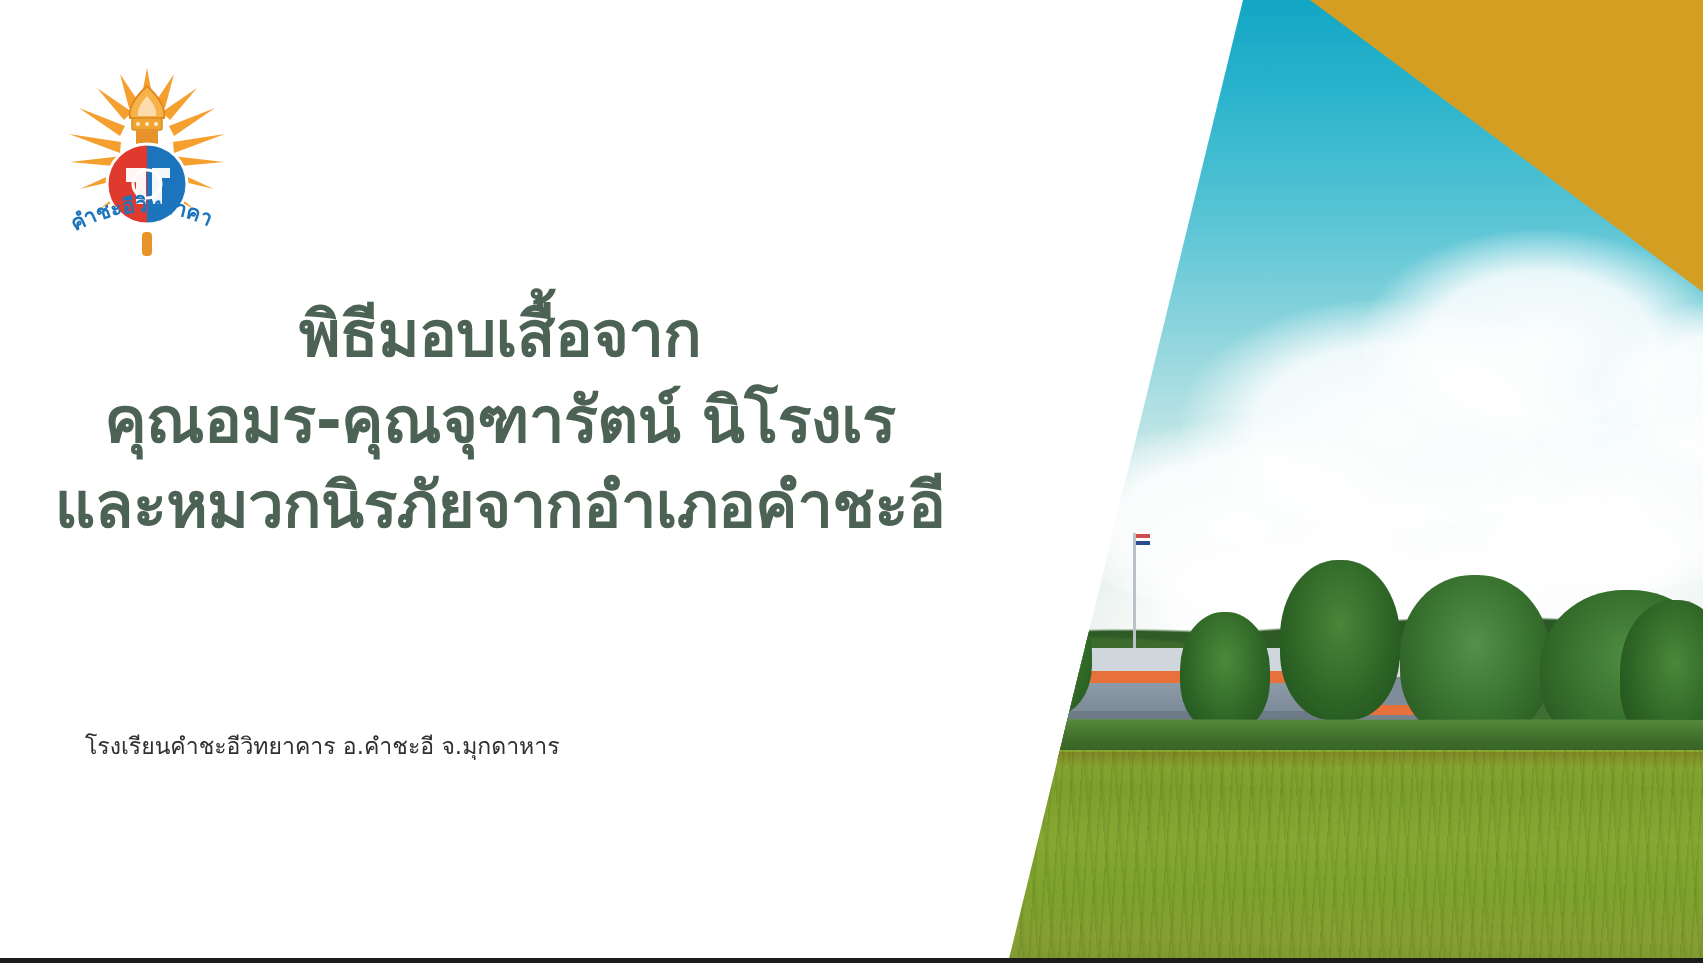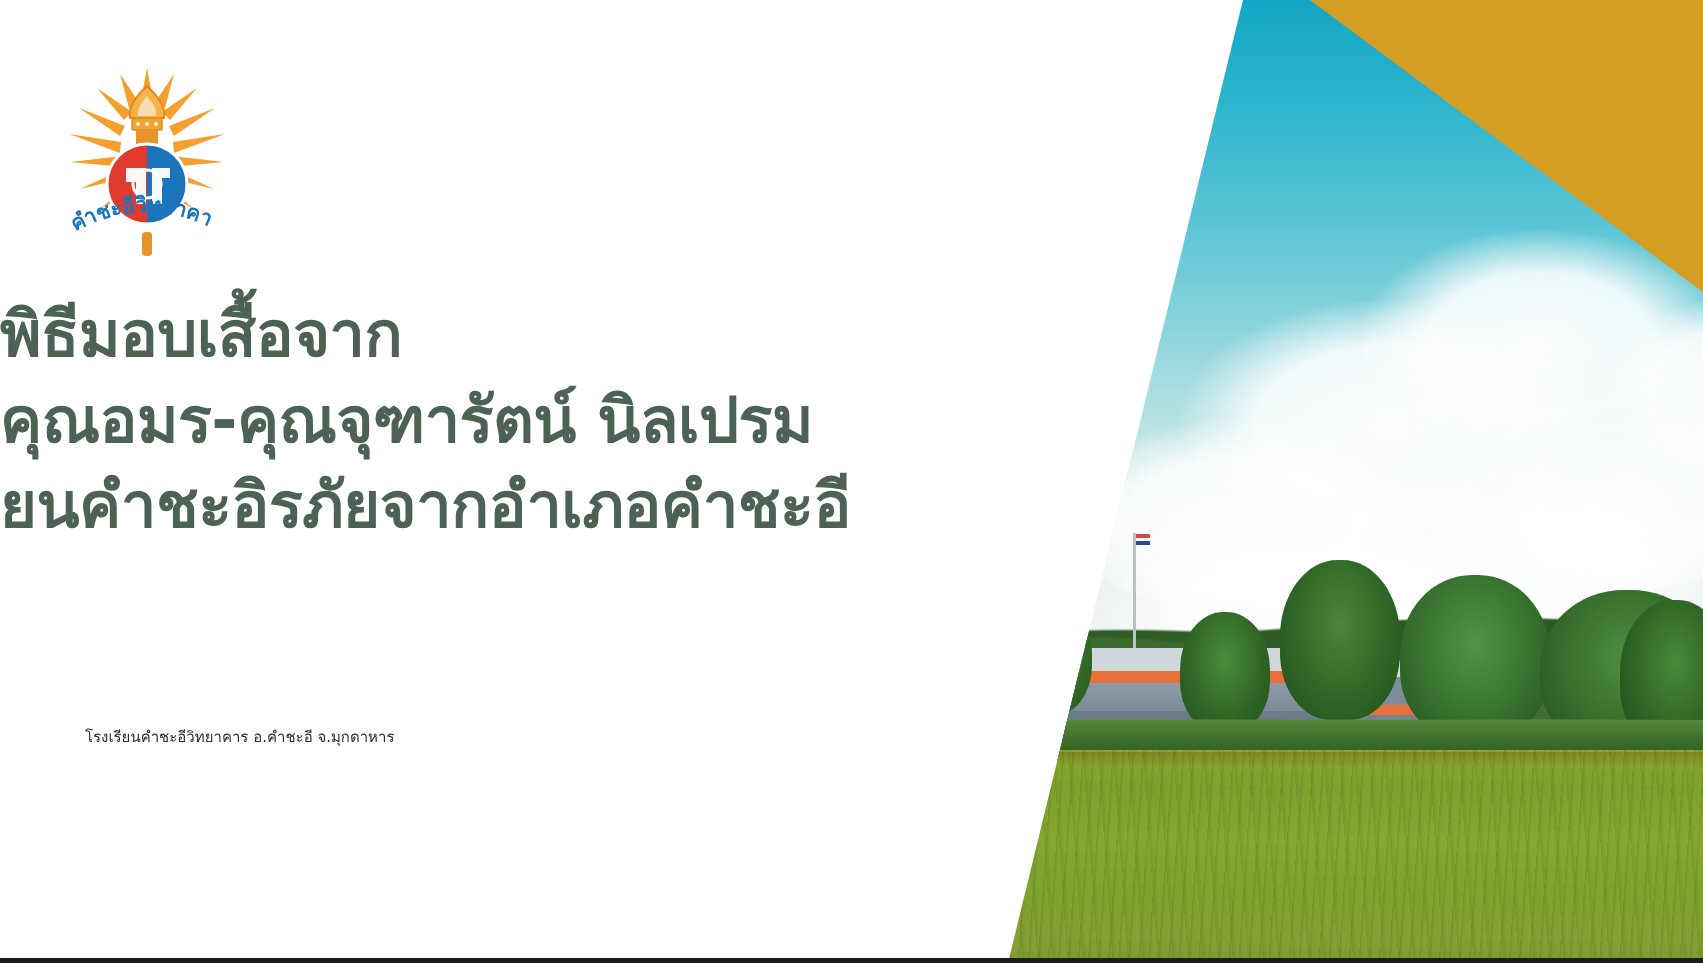--- a/index.html
+++ b/index.html
@@ -233,36 +233,36 @@
     width: 190px;
     height: 212px;
   }
 
   
   .title-block {
     position: absolute;
     left: 0;
     top: 292px;
     width: 1000px;
-    text-align: left;
+    text-align: center;
     color: #4c6254;
     font-weight: bold;
     font-size: 63px;
     line-height: 1.36;
     letter-spacing: -0.5px;
   }
   .title-line { display: block; white-space: nowrap; }
 
   
   .footer {
     position: absolute;
     left: 85px;
     top: 722px;
     color: #2f2f2f;
-    font-size: 15px;
+    font-size: 23px;
     line-height: 2.1;
   }
   .footer-line { display: block; white-space: nowrap; }
 </style>
 </head>
 <body>
 
 <div id="slide">
 
   <div class="photo-panel">
@@ -347,22 +347,22 @@
       <text font-size="21" font-weight="bold" fill="#1C75BC" font-family="'DejaVu Sans','Liberation Sans',sans-serif">
         <textPath href="#arcpath" startOffset="50%" text-anchor="middle">คำชะอีวิทยาคาร</textPath>
       </text>
 
       <rect x="90" y="186" width="10" height="24" rx="4" fill="#E8922A"></rect>
     </svg>
   </div>
 
   <div class="title-block">
     <span class="title-line">พิธีมอบเสื้อจาก</span>
-    <span class="title-line">คุณอมร-คุณจุฑารัตน์ นิลเปรม</span>
-    <span class="title-line">ยนคำชะอิรภัยจากอำเภอคำชะอี</span>
+    <span class="title-line">คุณอมร-คุณจุฑารัตน์ นิโรงเร</span>
+    <span class="title-line">และหมวกนิรภัยจากอำเภอคำชะอี</span>
   </div>
 
   <div class="footer">
     <span class="footer-line">โรงเรียนคำชะอีวิทยาคาร อ.คำชะอี จ.มุกดาหาร</span>
   </div>
 
   <div class="bottom-strip"></div>
 </div>
 
 </body></html>

